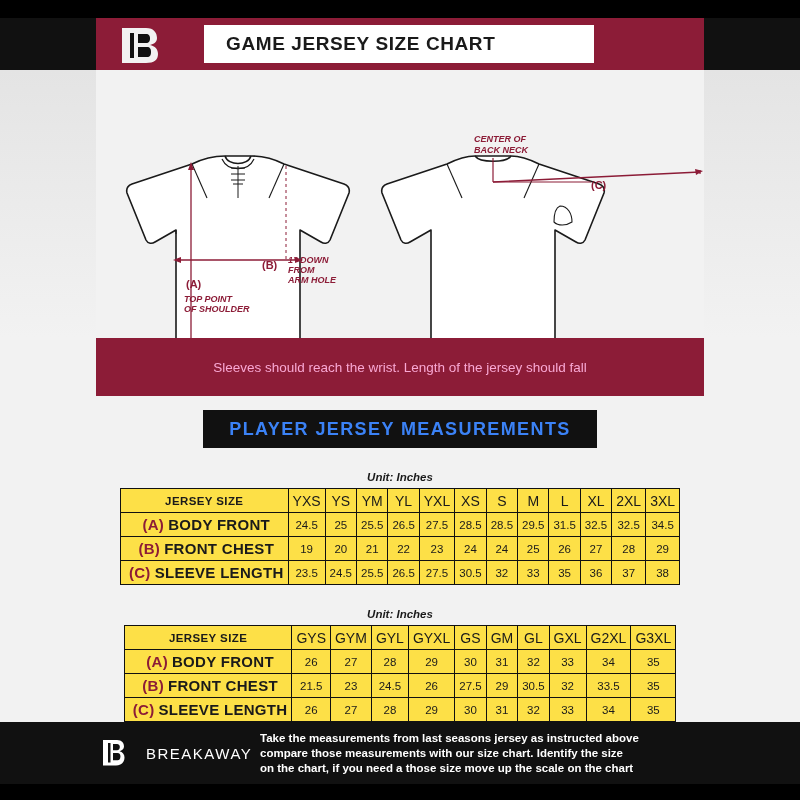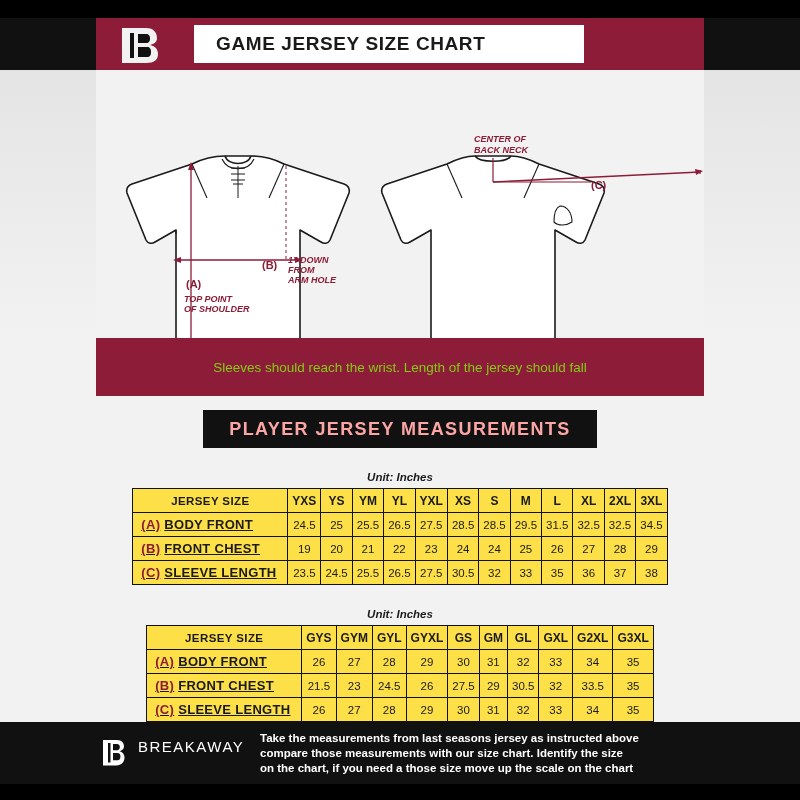--- a/index.html
+++ b/index.html
@@ -42,21 +42,21 @@
     background: #111;
   }
   .header-black-right {
     position: absolute;
     right: 0; top: 0;
     width: 96px; height: 52px;
     background: #111;
   }
   .header-title-box {
     position: absolute;
-    left: 194px; top: 7px;
+    left: 204px; top: 7px;
     width: 390px; height: 38px;
     background: #ffffff;
     display: flex;
     align-items: center;
   }
   .header-title {
     font-size: 19px;
     font-weight: bold;
     letter-spacing: 0.6px;
     color: #1a1a1a;
@@ -82,21 +82,21 @@
     width: 96px;
     background: linear-gradient(180deg,#e4e4e4,#f2f2f2);
   }
   .illus .corner-shade.right { left: auto; right: 0; }
 
   
   .note-band {
     position: relative;
     height: 58px;
     background: #8c1c37;
-    color: #84cc16;
+    color: #f9a8d4;
     display: flex;
     align-items: center;
     justify-content: center;
     text-align: center;
   }
   .note-band .side {
     position: absolute;
     top: 0; bottom: 0;
     width: 96px;
     background: #f2f2f2;
@@ -112,21 +112,21 @@
   }
 
   
   .section-title-wrap {
     display: flex;
     justify-content: center;
     margin-top: 14px;
   }
   .section-title {
     background: #111;
-    color: #fca5a5;
+    color: #3b82f6;
     font-size: 18px;
     font-weight: bold;
     letter-spacing: 1.4px;
     padding: 9px 26px 8px;
   }
   .unit-line {
     text-align: center;
     font-size: 11.5px;
     font-style: italic;
     font-weight: bold;
@@ -147,56 +147,56 @@
     color: #1a1a1a;
   }
   table td, table th {
     border: 1px solid #111;
     height: 23px;
     text-align: center;
     font-weight: normal;
     padding: 0 4px;
   }
   .rowlabel {
-    text-align: left;
+    text-align: center;
     padding-left: 8px;
     font-weight: bold;
-    font-size: 13px;
+    font-size: 15px;
     letter-spacing: 0.3px;
     white-space: nowrap;
-    text-decoration: underline;
   }
   .rowlabel .tag {
     color: #8c1c37;
     font-weight: bold;
     margin-right: 4px;
   }
   .hdr-label {
     font-weight: bold;
     font-size: 11.5px;
     letter-spacing: 0.4px;
   }
   .col-hdr {
-    font-weight: bold;
-    font-size: 12px;
+    font-weight: normal;
+    font-size: 14px;
   }
 
   
   .footer {
     position: absolute;
     left: 0; right: 0; bottom: 0;
     height: 62px;
     background: #111;
     display: flex;
     align-items: center;
   }
   .footer-brand {
     width: 260px;
     display: flex;
-    gap: 12px;
+    align-items: center;
+    gap: 20px;
     padding-left: 100px;
     box-sizing: border-box;
   }
   .footer-brand .bmark {
     width: 26px; height: 30px;
   }
   .footer-brand .bname {
     color: #fff;
     font-size: 15px;
     letter-spacing: 1.5px;

